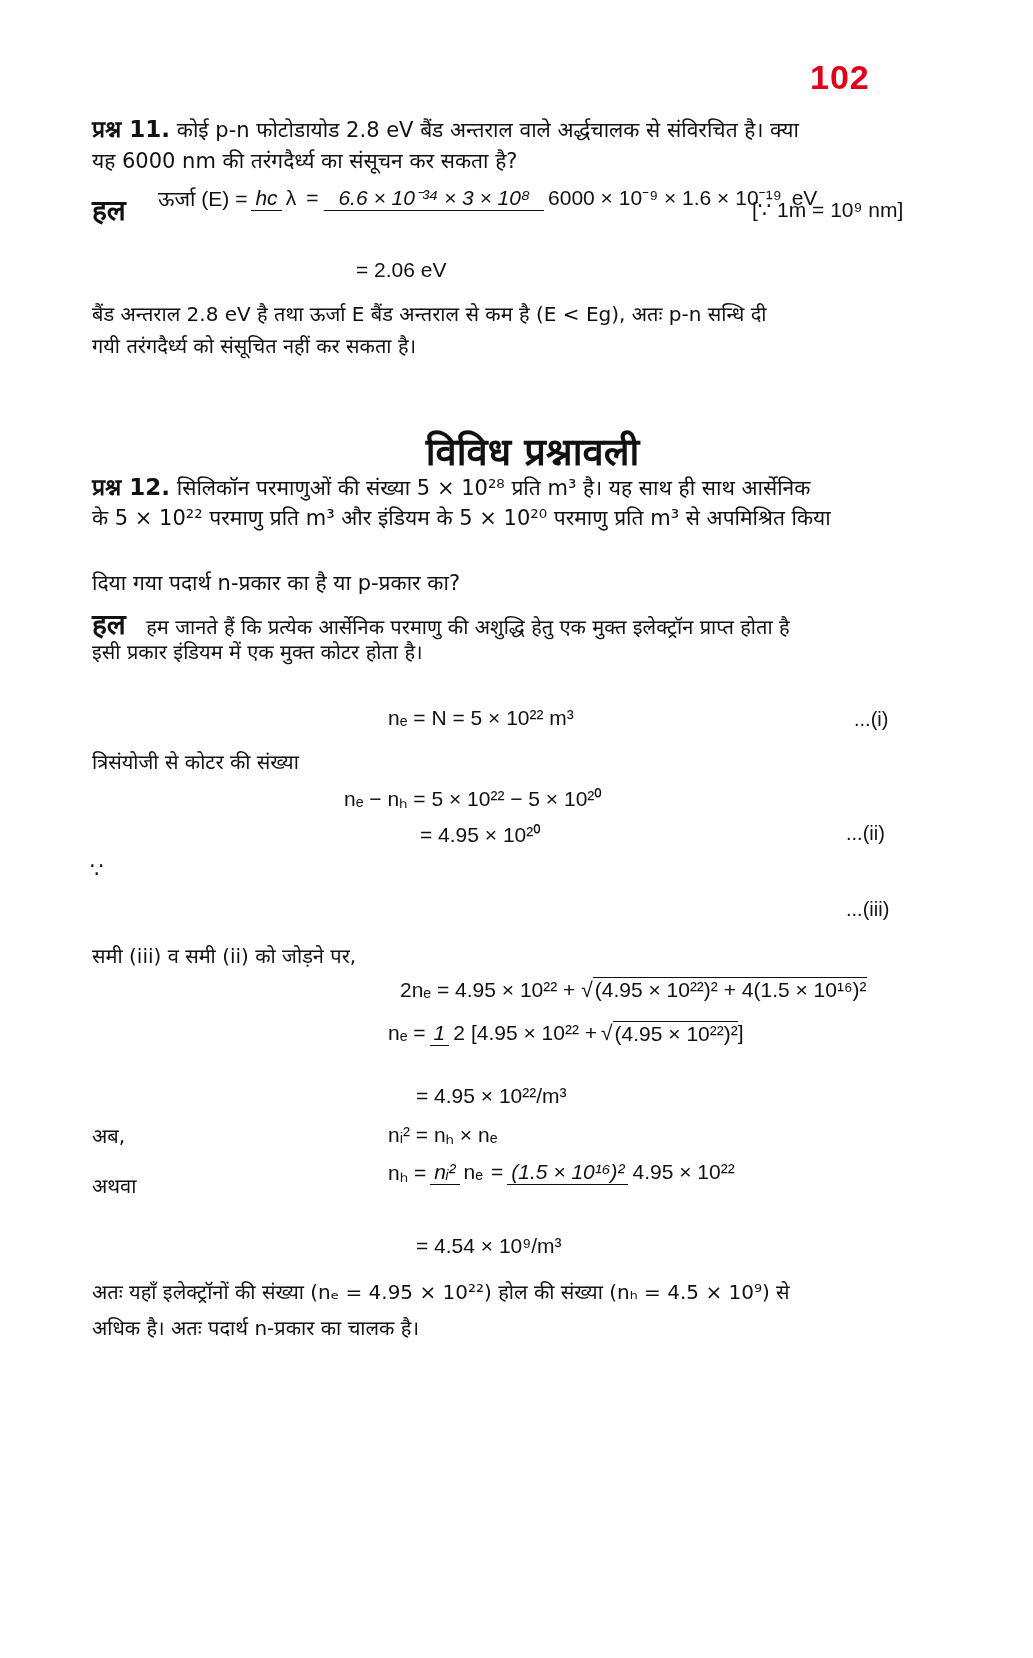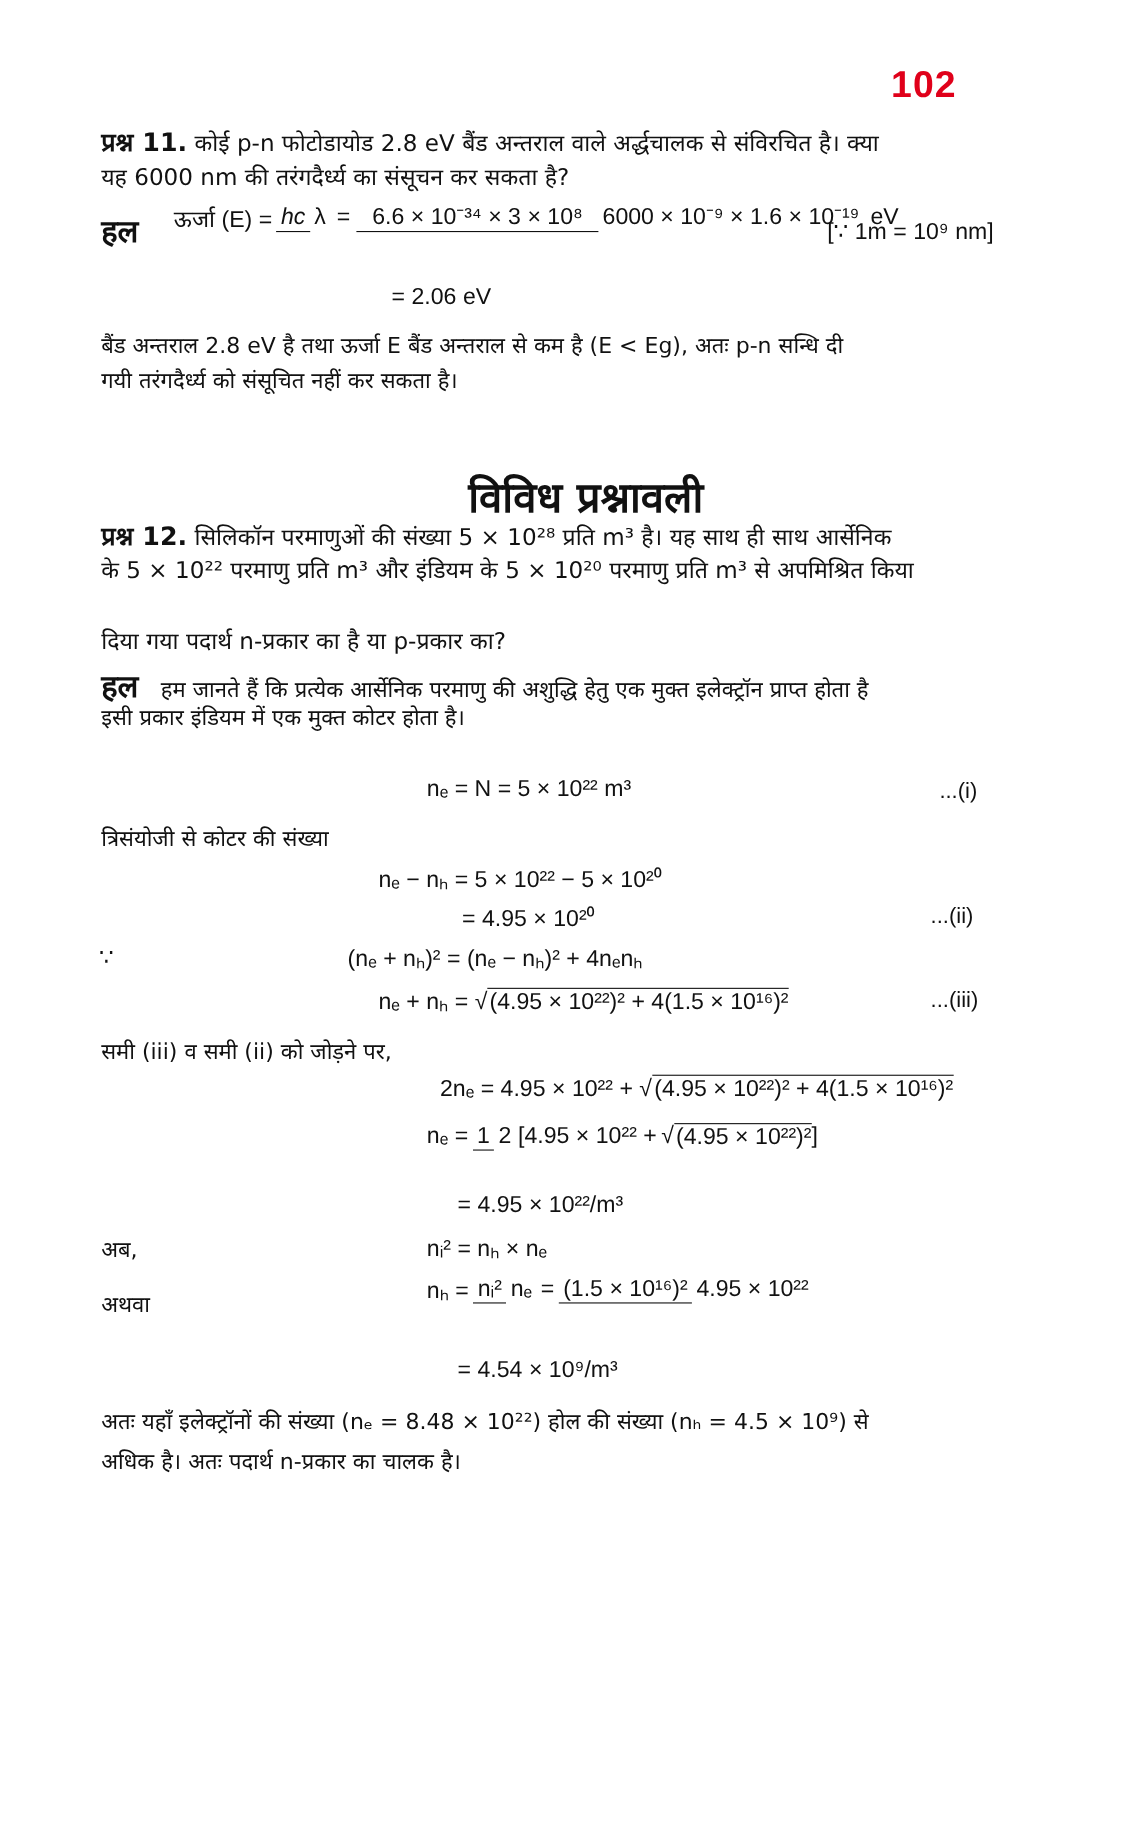--- a/index.html
+++ b/index.html
@@ -9,21 +9,21 @@
   .abs { position:absolute; white-space:nowrap; }
   .pagenum { left:810px; top:58px; font-size:34px; font-weight:bold; color:#e0001a;
              font-family:"Liberation Sans", sans-serif; letter-spacing:1px; }
   .q-label { font-weight:bold; font-size:23px; }
   .sol { font-weight:bold; font-size:28px; }
   .math { font-family:"Liberation Sans", sans-serif; font-size:21px; }
   .heading { left:0; width:1033px; top:424px; text-align:center; font-size:38px;
              font-weight:bold;margin-left:16px; }
   .frac { display:inline-flex; flex-direction:row; align-items:center;
           vertical-align:middle; }
-  .frac .num { border-bottom:1.5px solid #111; padding:0 4px; line-height:24px; }
+  .frac .num { border-bottom:1.5px solid #111; padding:0 4px; line-height:24px;font-style:italic; }
   .frac .den { padding:0 4px; line-height:26px; }
   .sqrt { border-top:1.5px solid #111; padding-left:2px; }
   .eqno { font-family:"Liberation Sans", sans-serif; font-size:20px; }
 </style>
 </head>
 <body>
 
 <div class="page">
 
   <div class="abs pagenum">102</div>
@@ -74,26 +74,21 @@
   <div class="abs math" style="left:388px; top:706px;">nₑ = N   = 5 × 10²² m³</div>
   <div class="abs eqno" style="left:854px; top:708px;">...(i)</div>
 
   <div class="abs" style="left:92px; top:748px; font-size:20px;">त्रिसंयोजी से कोटर की संख्या</div>
 
   <div class="abs math" style="left:344px; top:784px;">nₑ − nₕ = 5 × 10²² − 5 × 10²⁰</div>
   <div class="abs math" style="left:420px; top:820px;">= 4.95 × 10²⁰</div>
   <div class="abs eqno" style="left:846px; top:822px;">...(ii)</div>
 
   <div class="abs math" style="left:90px; top:858px;">∵</div>
-  <div class="abs math" style="left:316px; top:856px;">(nₑ + nₕ)² = (nₑ − nₕ)² + 4nₑnₕ</div>
 
-  <div class="abs math" style="left:344px; top:895px;">
-    <span>nₑ + nₕ =</span>
-    <span>√</span><span class="sqrt">(4.95 × 10²²)² + 4(1.5 × 10¹⁶)²</span>
-  </div>
   <div class="abs eqno" style="left:846px; top:898px;">...(iii)</div>
 
   <div class="abs" style="left:92px; top:942px; font-size:20px;">समी (iii) व समी (ii) को जोड़ने पर,</div>
 
   <div class="abs math" style="left:400px; top:978px;">
     <span>2nₑ = 4.95 × 10²² +</span>
     <span>√</span><span class="sqrt">(4.95 × 10²²)² + 4(1.5 × 10¹⁶)²</span>
   </div>
 
   <div class="abs math" style="left:388px; top:1020px; display:flex; align-items:center;">
@@ -122,16 +117,16 @@
     </span>
     <span style="margin:0 4px;">=</span>
     <span class="frac">
       <span class="num">(1.5 × 10¹⁶)²</span>
       <span class="den">4.95 × 10²²</span>
     </span>
   </div>
 
   <div class="abs math" style="left:416px; top:1234px;">= 4.54 × 10⁹/m³</div>
 
-  <div class="abs" style="left:92px; top:1278px; font-size:20px;">अतः यहाँ इलेक्ट्रॉनों की संख्या (nₑ = 8.48 × 10²²) होल की संख्या (nₕ = 4.5 × 10⁹) से</div>
+  <div class="abs" style="left:92px; top:1278px; font-size:20px;">अतः यहाँ इलेक्ट्रॉनों की संख्या (nₑ = 4.95 × 10²²) होल की संख्या (nₕ = 4.5 × 10⁹) से</div>
   <div class="abs" style="left:92px; top:1314px; font-size:20px;">अधिक है। अतः पदार्थ n-प्रकार का चालक है।</div>
 
 </div>
 
 </body></html>

